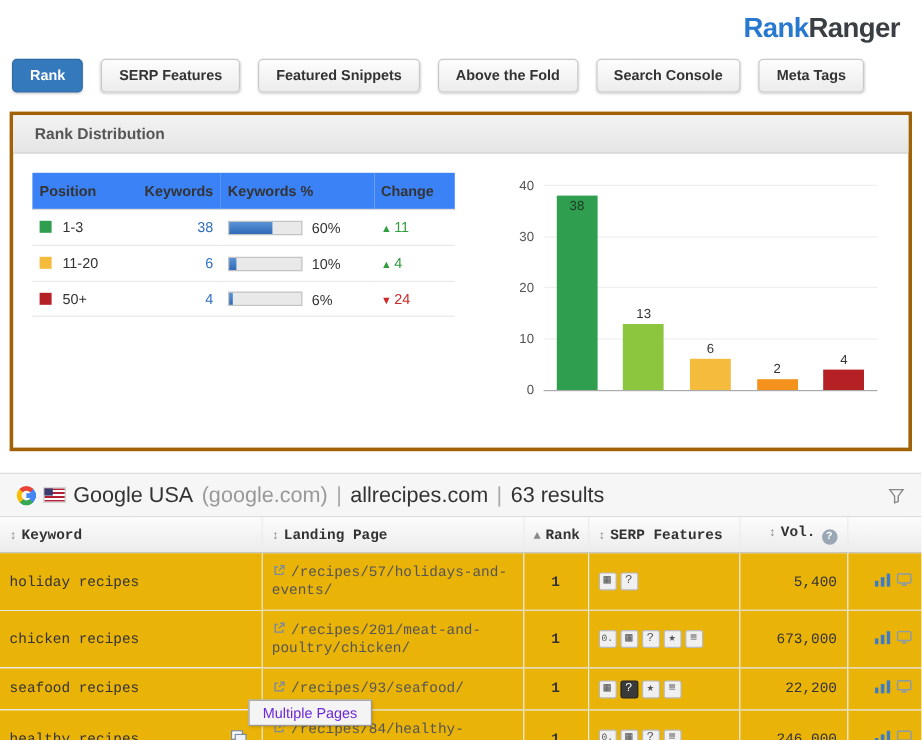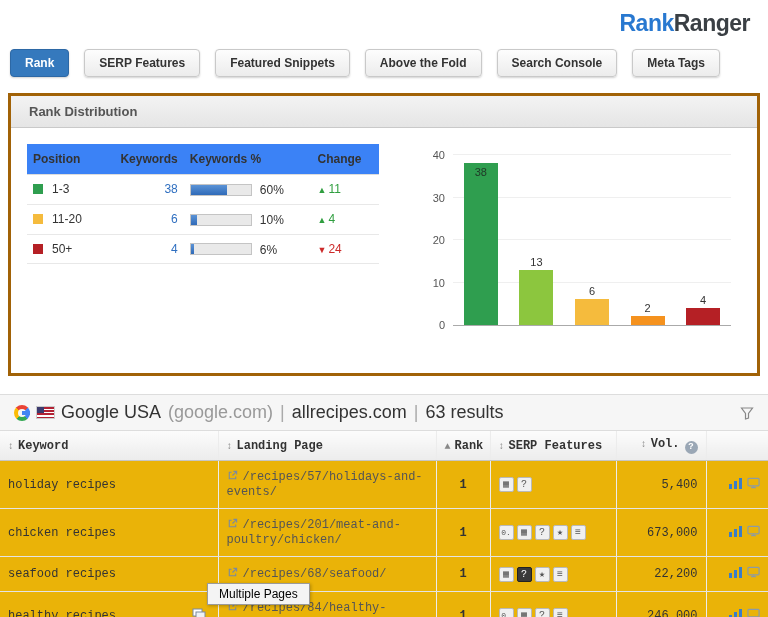--- a/index.html
+++ b/index.html
@@ -96,21 +96,21 @@
   .serp-icon.zero { font-size: 8px; }
   .vol-cell { text-align: right; }
   .act-cell { white-space: nowrap; text-align: right; padding-right: 10px; }
   .act-icon { margin-left: 5px; cursor: pointer; }
   .info {
     display: inline-block; width: 13px; height: 13px; border-radius: 50%; background: #9aa7b5;
     color: #fff; font-size: 9px; line-height: 13px; text-align: center; margin-left: 5px; vertical-align: -2px;
   }
   .tooltip {
     position: absolute; left: 207px; top: 583px; z-index: 6;
-    background: #f4f4f4; border: 1px solid #9a9a9a; padding: 3px 11px; font-size: 12px; color: #000000;
+    background: #f4f4f4; border: 1px solid #9a9a9a; padding: 3px 11px; font-size: 12px; color: #6d28d9;
     box-shadow: 1px 1px 3px rgba(0,0,0,.25);
   }
 </style>
 </head>
 <body>
 
 <div class="top">
   <div class="logo">
     <span class="blue">Rank</span><span class="dark">Ranger</span>
   </div>
@@ -269,21 +269,21 @@
               </svg></span><span class="act-icon"><svg width="13" height="12" viewBox="0 0 14 12">
                 <rect x="1" y="1" width="12" height="8" rx="1" fill="none" stroke="#8a9aa8" stroke-width="1.3"></rect>
                 <path d="M4.5 11h5M7 9.2V11" stroke="#8a9aa8" stroke-width="1.3" fill="none"></path>
               </svg></span></td>
         </tr>
         <tr>
           <td class="kw-cell"><span>seafood recipes</span></td>
           <td class="lp-cell"><span class="ext-icon"><svg width="11" height="11" viewBox="0 0 12 12">
                 <path d="M5 2.5H2.5v7h7V7" fill="none" stroke="#7a8aa0" stroke-width="1.2"></path>
                 <path d="M7 1.5h3.5V5M10.8 1.2L6 6" fill="none" stroke="#7a8aa0" stroke-width="1.2"></path>
-              </svg></span><span class="lp-text">/recipes/68/seafood/</span></td>
+              </svg></span><span class="lp-text">/recipes/93/seafood/</span></td>
           <td class="rank-cell">1</td>
           <td class="serp-cell"><span class="serp-icon">▦</span><span class="serp-icon dark">?</span><span class="serp-icon">★</span><span class="serp-icon">≡</span></td>
           <td class="vol-cell">22,200</td>
           <td class="act-cell"><span class="act-icon"><svg width="13" height="12" viewBox="0 0 13 12">
                 <rect x="0" y="7" width="3" height="5" fill="#3b7dc8"></rect>
                 <rect x="5" y="4" width="3" height="8" fill="#3b7dc8"></rect>
                 <rect x="10" y="1" width="3" height="11" fill="#3b7dc8"></rect>
               </svg></span><span class="act-icon"><svg width="13" height="12" viewBox="0 0 14 12">
                 <rect x="1" y="1" width="12" height="8" rx="1" fill="none" stroke="#8a9aa8" stroke-width="1.3"></rect>
                 <path d="M4.5 11h5M7 9.2V11" stroke="#8a9aa8" stroke-width="1.3" fill="none"></path>

